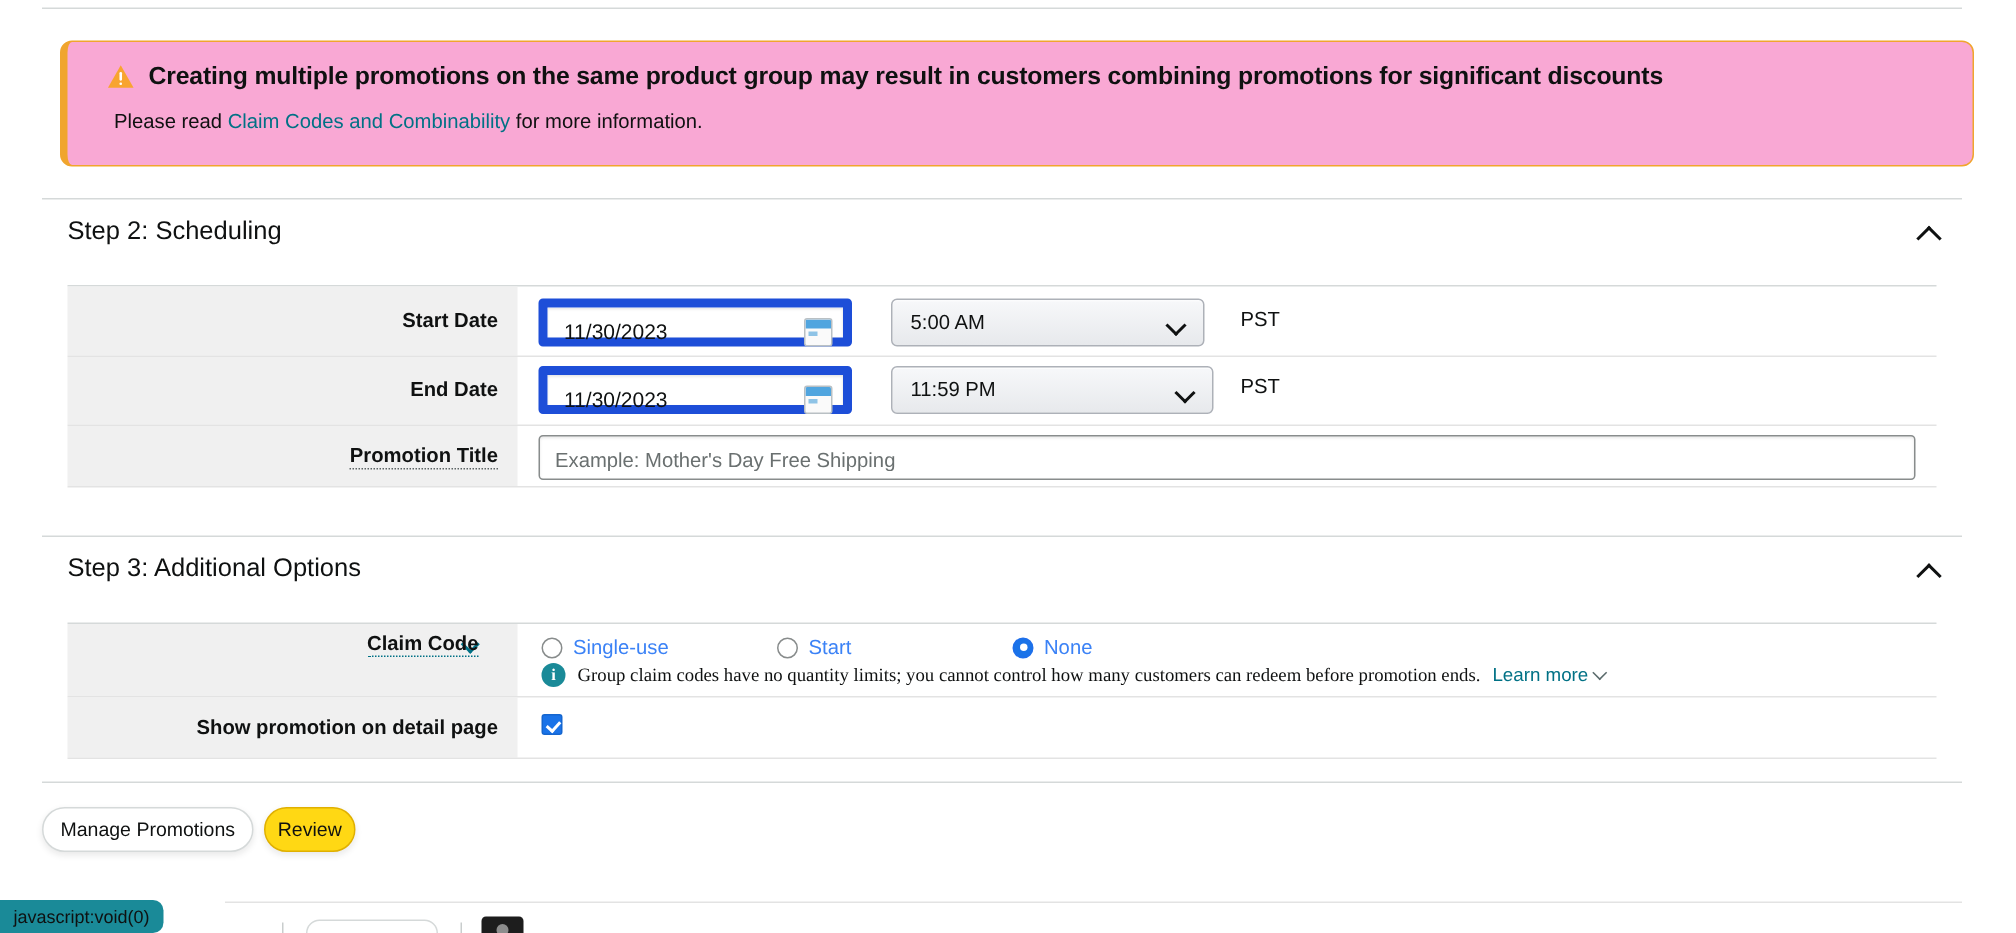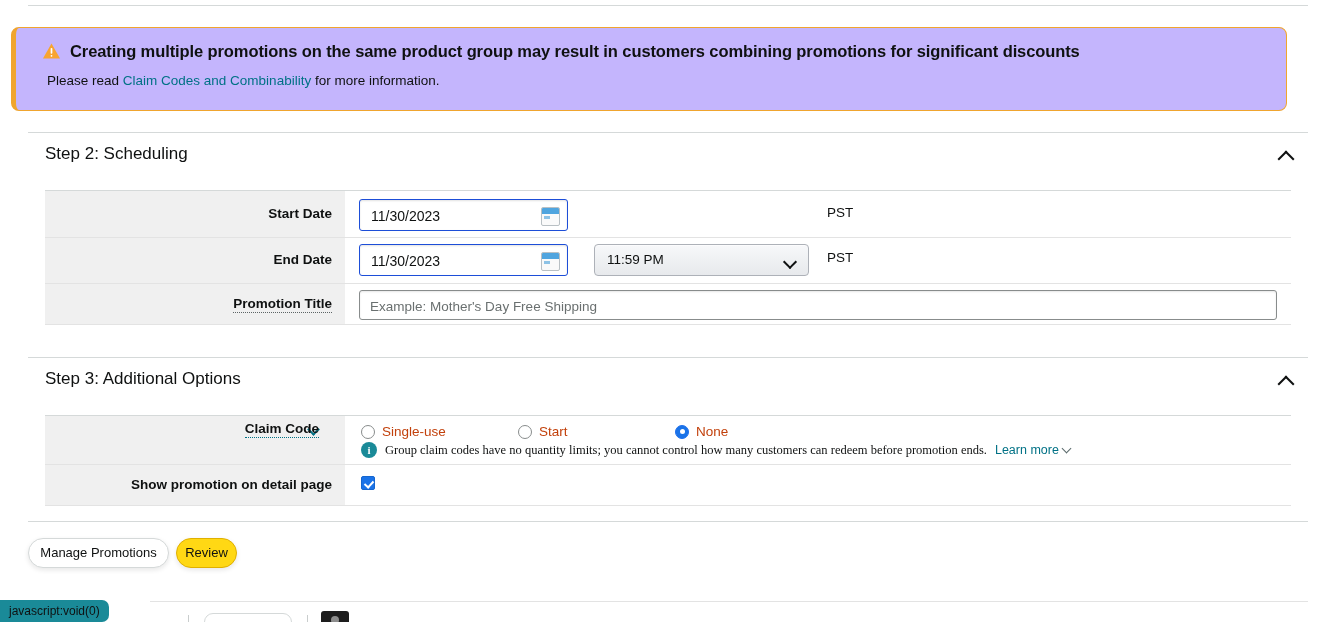--- a/index.html
+++ b/index.html
@@ -29,28 +29,28 @@
     position: absolute;
     left: 28px; top: 5px;
     width: 1280px;
     height: 1px;
     background: #d5d9d9;
   }
 
   
   .alert {
     position: absolute;
-    left: 11px; top: 27px;
+    left: 40px; top: 27px;
     width: 1276px;
     height: 84px;
     box-sizing: border-box;
     border: 1px solid #f0a52e;
     border-left: 5px solid #f0a52e;
     border-radius: 8px;
-    background: #c4b5fd;
+    background: #f9a8d4;
   }
   .alert-head {
     position: absolute;
     left: 26px; top: 14px;
     display: flex;
     align-items: center;
     gap: 9px;
   }
   .warn-icon { width: 19px; height: 19px; display:block; flex: none; }
   .alert-title {
@@ -141,21 +141,21 @@
     height: 1px;
     background: #e3e3e3;
   }
 
   
   .date-field {
     position: absolute;
     box-sizing: border-box;
     width: 209px;
     height: 32px;
-    border: 1px solid #1d4ed8;
+    border: 6px solid #1d4ed8;
     border-radius: 3px;
     background: #ffffff;
     box-shadow: 0 1px 2px rgba(15,17,17,0.12) inset;
   }
   .date-field input {
     position: absolute;
     left: 9px; top: 0;
     width: 165px; height: 30px;
     border: 0; outline: 0;
     background: transparent;
@@ -310,21 +310,21 @@
   .radio.on::after {
     content: "";
     position: absolute;
     left: 3.5px; top: 3.5px;
     width: 5px; height: 5px;
     border-radius: 50%;
     background: #ffffff;
   }
   .radio-opt span {
     font-size: 13.5px;
-    color: #c2410c;
+    color: #3b82f6;
     white-space: nowrap;
   }
 
   
   .note {
     position: absolute;
     left: 361px; top: 442px;
     display: flex;
     align-items: center;
     gap: 8px;
@@ -521,20 +521,24 @@
       <span style="top:15px;">Start Date</span>
     </div>
   </div>
   <div class="date-field" style="left:359px; top:199px;">
     <input type="text" value="11/30/2023" style="">
     <span class="cal-icon">
         <i></i>
         <b></b>
       </span>
   </div>
+  <div class="sel" style="left:594px; top:199px; width:209px;">
+    <span class="val">5:00 AM</span>
+    <span class="cd"></span>
+  </div>
   <div class="tz" style="left:827px; top:205px;">PST</div>
   <div class="row-sep" style="top:237px;"></div>
 
   <div class="frow" style="top:238px; height:45px;">
     <div class="flabel">
       <span style="top:14px;">End Date</span>
     </div>
   </div>
   <div class="date-field" style="left:359px; top:244px;">
     <input type="text" value="11/30/2023" style="">

